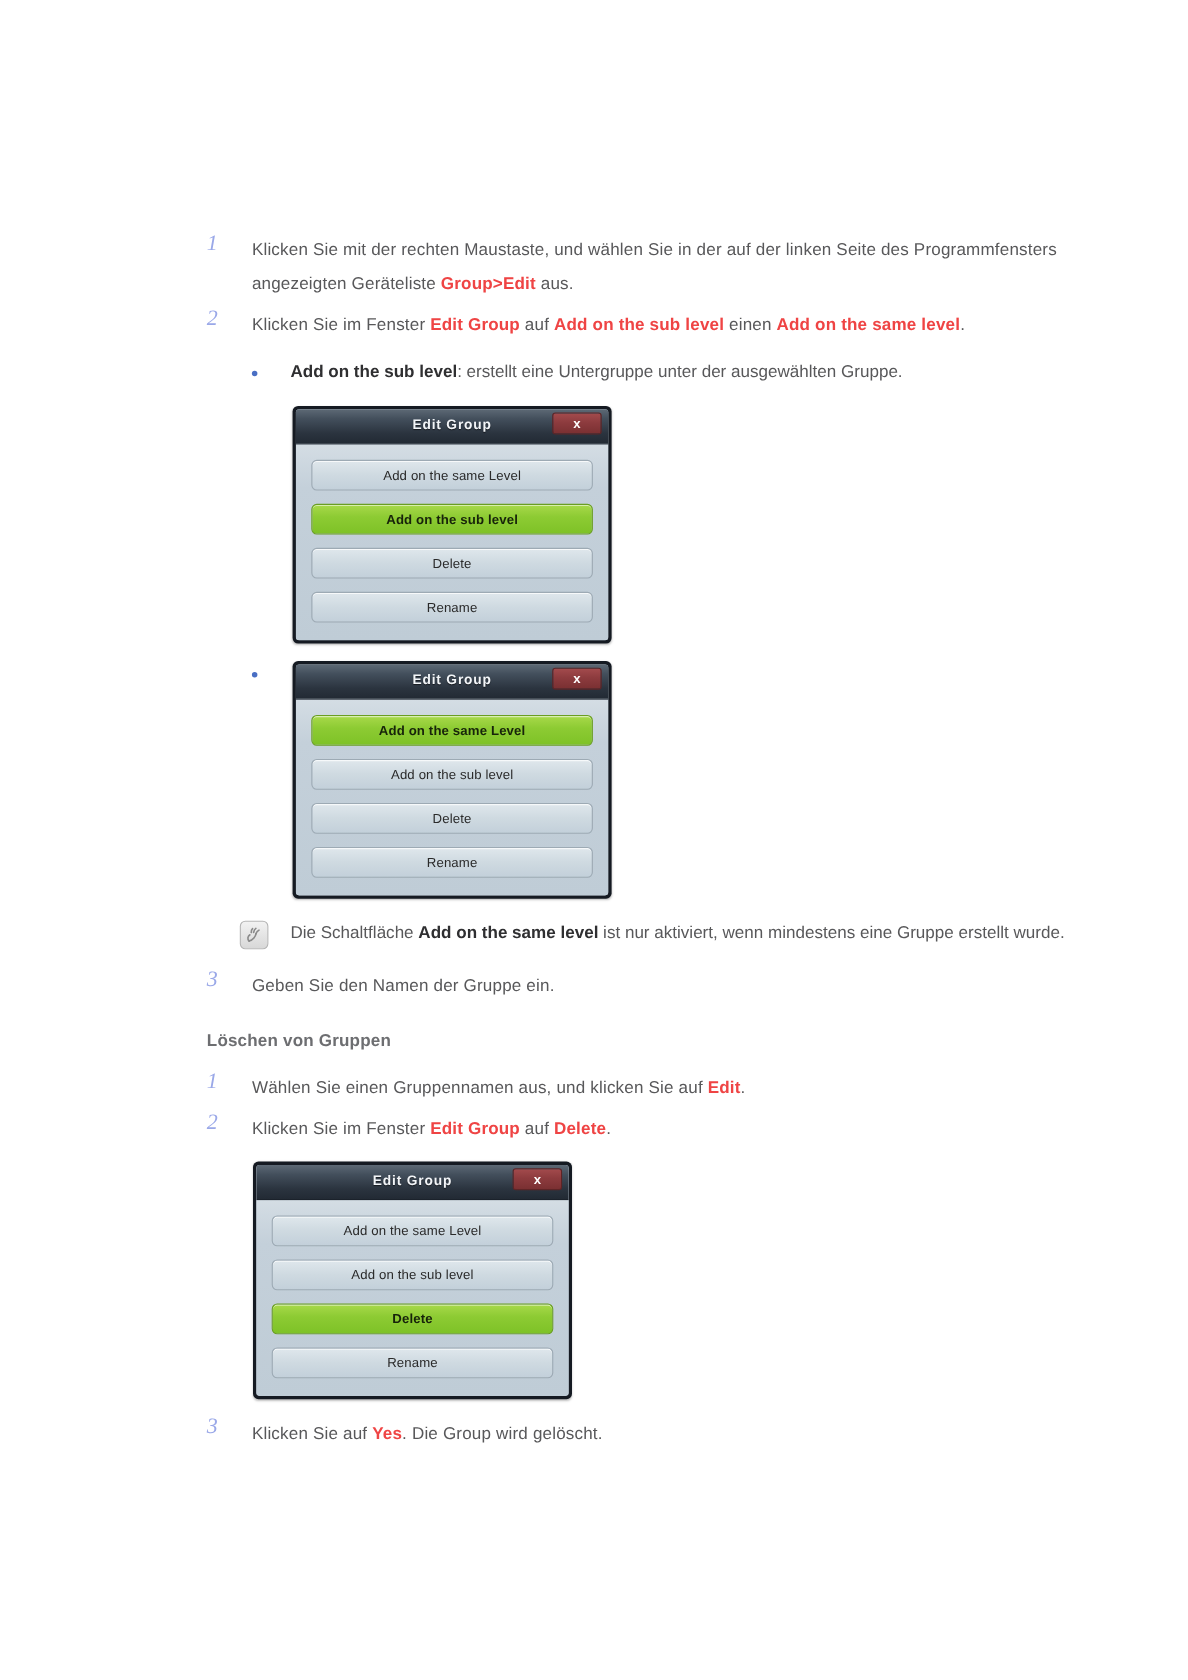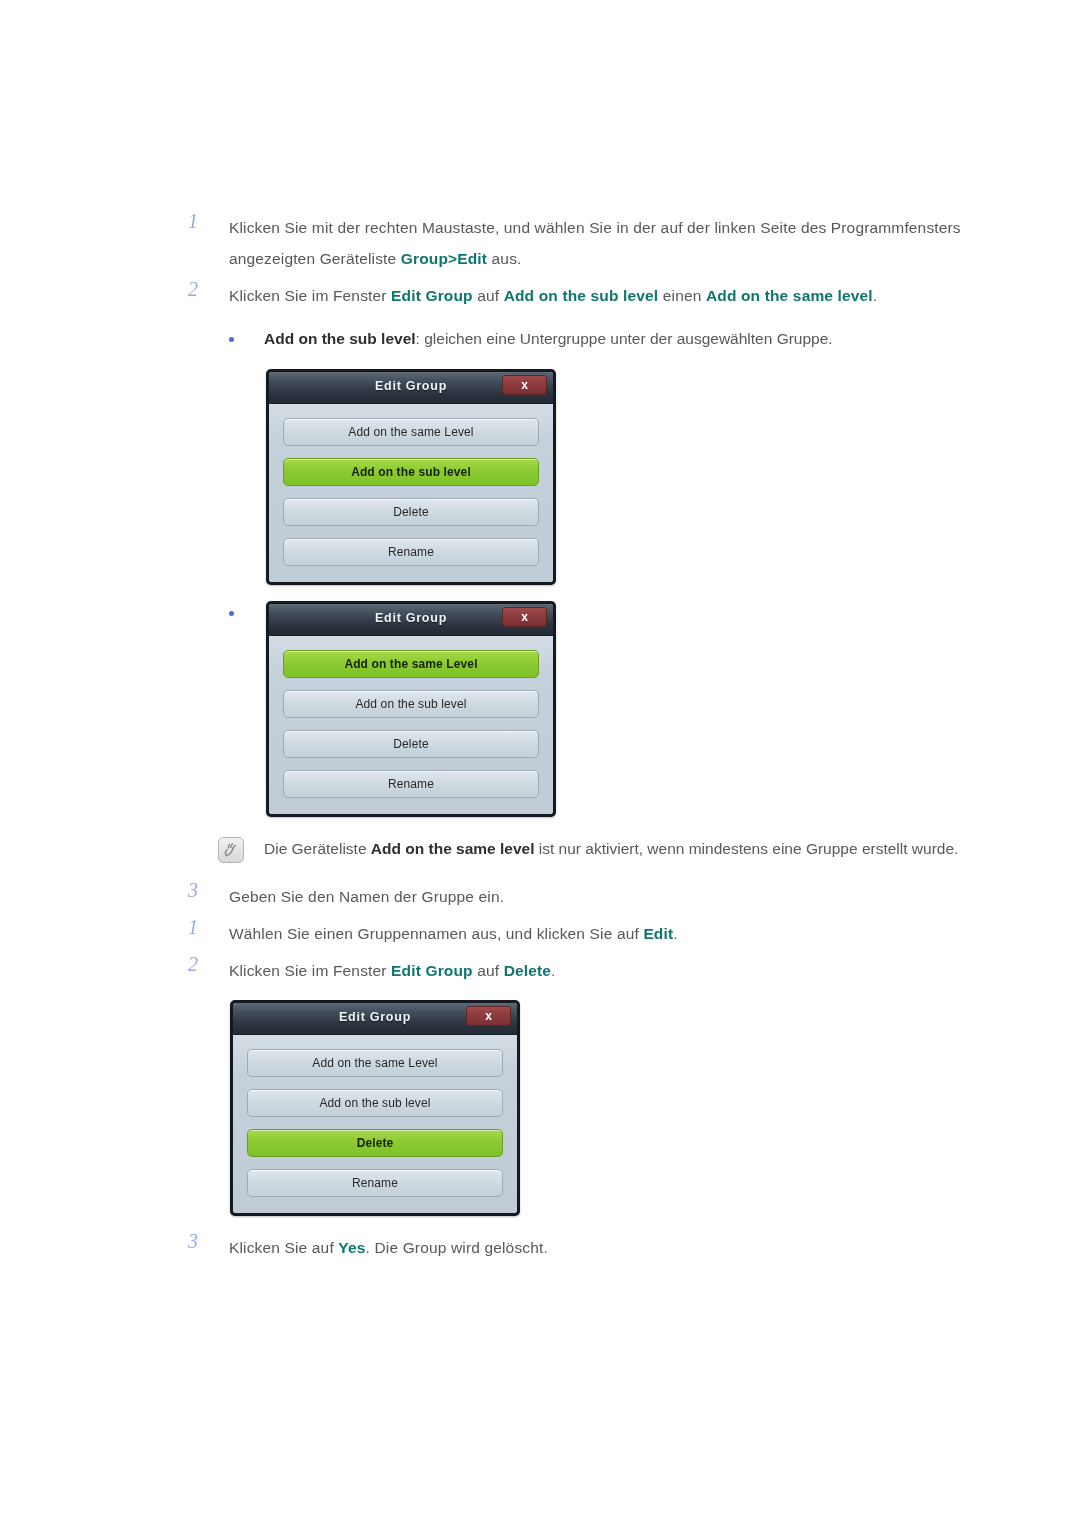--- a/index.html
+++ b/index.html
@@ -51,21 +51,21 @@
     font-family: "Liberation Serif", serif;
     letter-spacing: 0;
   }
   .step-text {
     font-size: 15.5px;
     line-height: 31px;
     color: #58585a;
     letter-spacing: 0.01em;
   }
   .step-text b {
-    color: #0f766e;
+    color: #ef4444;
     font-weight: bold;
   }
 
   
   .bullet-item {
     position: relative;
     padding-left: 76px;
     margin-top: 14px;
     margin-bottom: 2px;
   }
@@ -224,21 +224,21 @@
         <span class="step-text"><span>Klicken Sie mit der rechten Maustaste, und wählen Sie in der auf der linken Seite des Programmfensters angezeigten Geräteliste </span><b>Group&gt;Edit</b><span> aus.</span></span>
       </div>
 
       <div class="step">
         <span class="step-num">2</span>
         <span class="step-text"><span>Klicken Sie im Fenster </span><b>Edit Group</b><span> auf </span><b>Add on the sub level</b><span> einen </span><b>Add on the same level</b><span>.</span></span>
       </div>
 
       <div class="bullet-item">
         <span class="bullet-dot"></span>
-        <span class="bullet-text"><b>Add on the sub level</b><span>: gleichen eine Untergruppe unter der ausgewählten Gruppe.</span></span>
+        <span class="bullet-text"><b>Add on the sub level</b><span>: erstellt eine Untergruppe unter der ausgewählten Gruppe.</span></span>
       </div>
 
       <div class="dlg-wrap">
         <div class="dialog">
           <div class="dlg-inner">
             <div class="dlg-titlebar">
               <div class="dlg-title">Edit Group</div>
               <div class="dlg-close">x</div>
             </div>
             <div class="dlg-body">
@@ -275,30 +275,31 @@
       <div class="note">
         <span class="note-icon">
           <svg width="24" height="24" viewBox="0 0 24 24" aria-hidden="true">
             <path d="M7.5 17.5c1.6-0.4 3.1-1.4 4.3-2.8 1.0-1.2 1.7-2.6 2.0-4.0" fill="none" stroke="#8a8a8a" stroke-width="1.5" stroke-linecap="round"></path>
             <path d="M13.8 10.7c0.5-1.6 1.6-2.7 2.6-3.1" fill="none" stroke="#8a8a8a" stroke-width="1.5" stroke-linecap="round"></path>
             <path d="M11.6 9.6c0.3-1.8 1.1-3.1 2.0-3.6" fill="none" stroke="#8a8a8a" stroke-width="1.5" stroke-linecap="round"></path>
             <path d="M9.4 9.8c0.0-1.7 0.5-3.0 1.2-3.6" fill="none" stroke="#8a8a8a" stroke-width="1.5" stroke-linecap="round"></path>
             <path d="M7.5 17.6c-0.9-0.9-1.3-2.1-1.1-3.3 0.2-1.1 0.9-2.0 1.8-2.5" fill="none" stroke="#8a8a8a" stroke-width="1.5" stroke-linecap="round"></path>
           </svg>
         </span>
-        <span class="note-text"><span>Die Geräteliste </span><b>Add on the same level</b><span> ist nur aktiviert, wenn mindestens eine Gruppe erstellt wurde.</span></span>
+        <span class="note-text"><span>Die Schaltfläche </span><b>Add on the same level</b><span> ist nur aktiviert, wenn mindestens eine Gruppe erstellt wurde.</span></span>
       </div>
 
       <div class="step">
         <span class="step-num">3</span>
         <span class="step-text"><span>Geben Sie den Namen der Gruppe ein.</span></span>
       </div>
     </div>
 
     <div>
+      <div class="section-heading">Löschen von Gruppen</div>
 
       <div class="step">
         <span class="step-num">1</span>
         <span class="step-text"><span>Wählen Sie einen Gruppennamen aus, und klicken Sie auf </span><b>Edit</b><span>.</span></span>
       </div>
 
       <div class="step">
         <span class="step-num">2</span>
         <span class="step-text"><span>Klicken Sie im Fenster </span><b>Edit Group</b><span> auf </span><b>Delete</b><span>.</span></span>
       </div>

